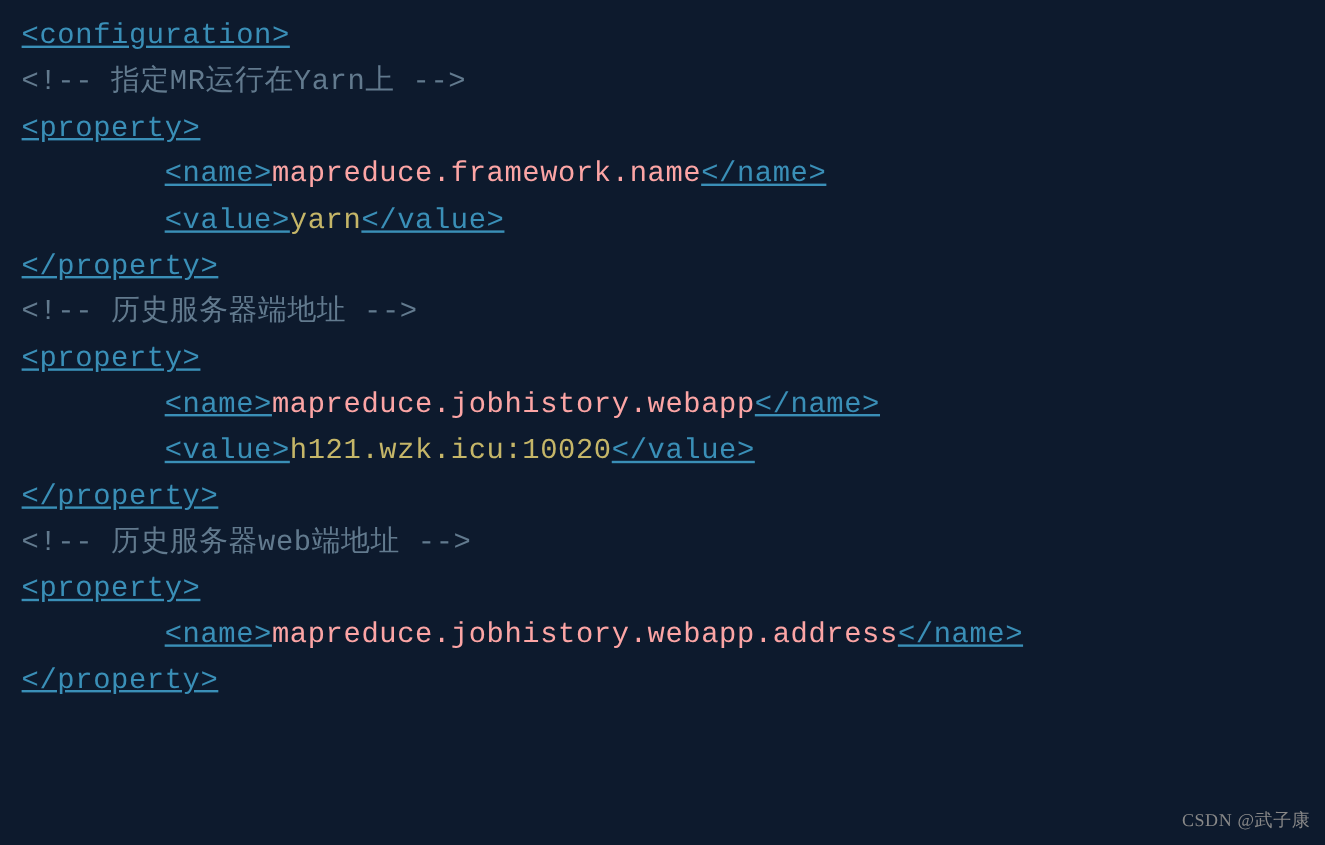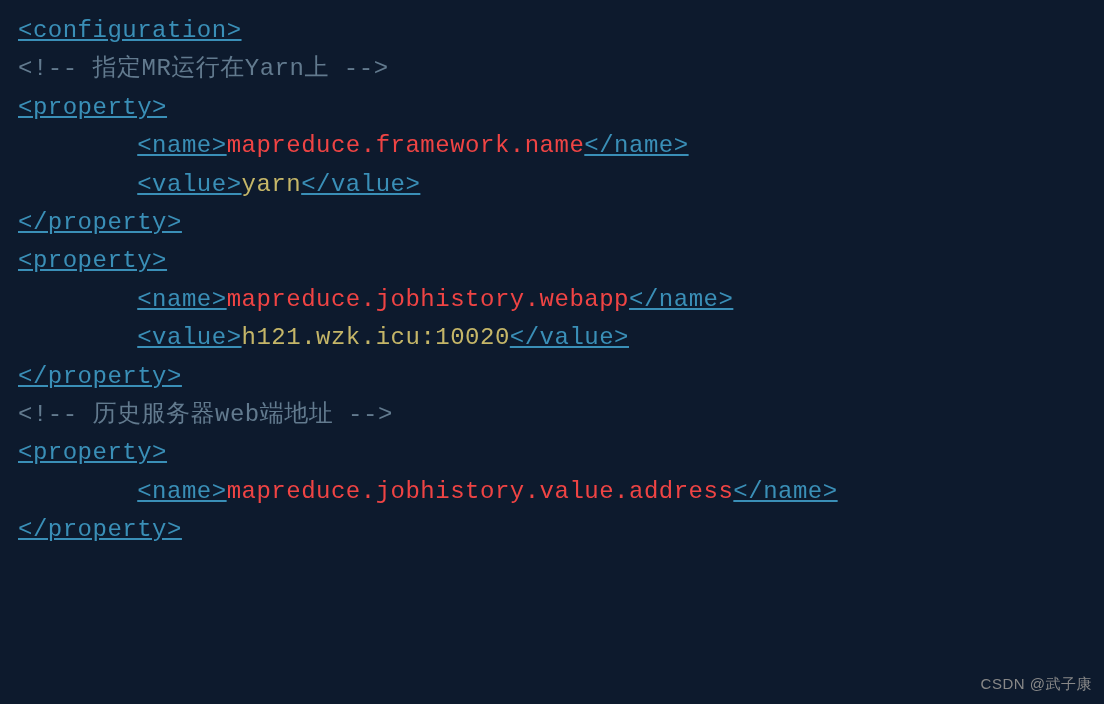--- a/index.html
+++ b/index.html
@@ -24,56 +24,57 @@
       font-weight: 400;
     }
     .tag-open, .tag-close {
       color: #3a8fb7;
       text-decoration: underline;
     }
     .comment {
       color: #627a8e;
     }
     .text-green {
-      color: #ef4444;
+      color: #fca5a5;
     }
     .text-yellow {
       color: #c5b668;
       text-align: center;
     }
     .cursor-block {
       background-color: #4ec971;
       color: #0d1a2d;
       display: inline-block;
     }
     .indent {
       display: inline-block;
     }
     .watermark {
       position: absolute;
       bottom: 8px;
       right: 12px;
       font-size: 15px;
       color: #888;
-      font-family: Liberation Sans, sans-serif;
+      font-family: Liberation Serif, serif;
     }
   </style>
 </head>
 <body>
 
 <div class="code-block">
   <div class="line"><span class="tag-open">&lt;configuration&gt;</span></div>
   <div class="line"><span class="comment">&lt;!-- 指定MR运行在Yarn上 --&gt;</span></div>
   <div class="line"><span class="tag-open">&lt;property&gt;</span></div>
   <div class="line"><span class="indent">        </span><span class="tag-open">&lt;name&gt;</span><span class="text-green">mapreduce.framework.name</span><span class="tag-close">&lt;/name&gt;</span></div>
   <div class="line"><span class="indent">        </span><span class="tag-open">&lt;value&gt;</span><span class="text-yellow">yarn</span><span class="tag-close">&lt;/value&gt;</span></div>
   <div class="line"><span class="tag-close">&lt;/property&gt;</span></div>
+  <div class="line"><span class="comment">&lt;!-- 历史服务器端地址 --&gt;</span></div>
   <div class="line"><span class="tag-open">&lt;property&gt;</span></div>
   <div class="line"><span class="indent">        </span><span class="tag-open">&lt;name&gt;</span><span class="text-green">mapreduce.jobhistory.webapp</span><span class="tag-close">&lt;/name&gt;</span></div>
   <div class="line"><span class="indent">        </span><span class="tag-open">&lt;value&gt;</span><span class="text-yellow">h121.wzk.icu:10020</span><span class="tag-close">&lt;/value&gt;</span></div>
   <div class="line"><span class="tag-close">&lt;/property&gt;</span></div>
   <div class="line"><span class="comment">&lt;!-- 历史服务器web端地址 --&gt;</span></div>
   <div class="line"><span class="tag-open">&lt;property&gt;</span></div>
-  <div class="line"><span class="indent">        </span><span class="tag-open">&lt;name&gt;</span><span class="text-green">mapreduce.jobhistory.value.address</span><span class="tag-close">&lt;/name&gt;</span></div>
+  <div class="line"><span class="indent">        </span><span class="tag-open">&lt;name&gt;</span><span class="text-green">mapreduce.jobhistory.webapp.address</span><span class="tag-close">&lt;/name&gt;</span></div>
   <div class="line"><span class="tag-close">&lt;/property&gt;</span></div>
 </div>
 
 <div class="watermark">CSDN @武子康</div>
 
 </body></html>

